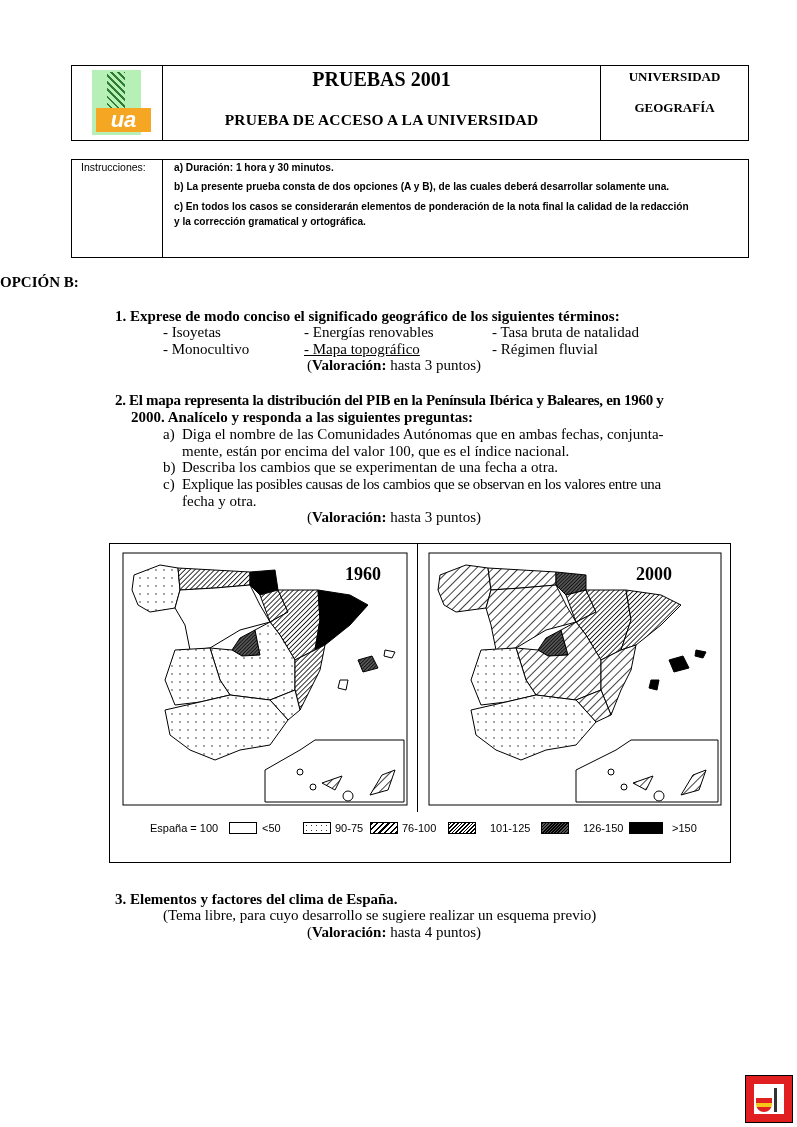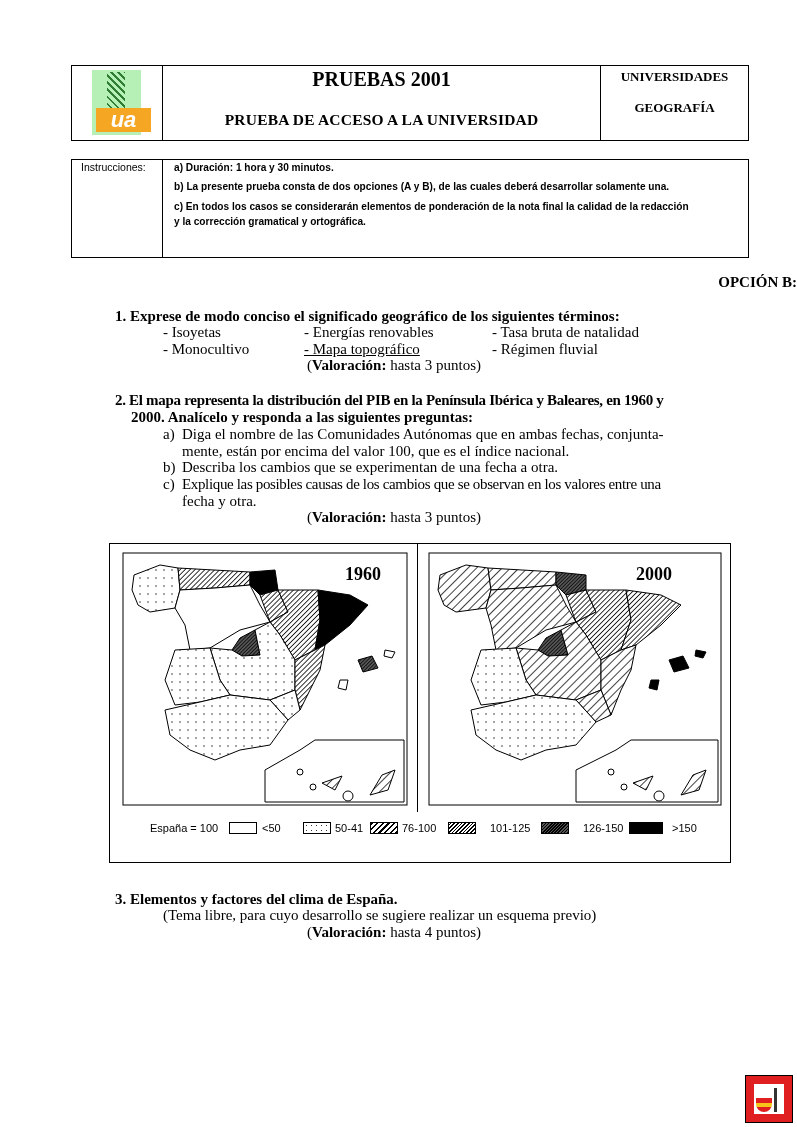--- a/index.html
+++ b/index.html
@@ -56,36 +56,36 @@
     <div class="abs" style="left:20px;top:4px;width:49px;height:65px;background:#b6f0b6;">
       <div class="abs" style="left:15px;top:2px;width:18px;height:40px;background:repeating-linear-gradient(45deg,#2e7d32 0 2px,#b6f0b6 2px 5px),#2e7d32;"></div>
       <div class="abs" style="left:4px;top:38px;width:55px;height:24px;background:#f5a623;color:#fff;font-family:'Liberation Sans',sans-serif;font-style:italic;font-weight:bold;font-size:22px;line-height:24px;text-align:center;">ua</div>
     </div>
   </div>
   <div class="abs mid-cell">
     <div class="abs t1">PRUEBAS 2001</div>
     <div class="abs t3">PRUEBA DE ACCESO A LA UNIVERSIDAD</div>
   </div>
   <div class="abs right-cell">
-    <div class="abs" style="left:0;top:3px;width:100%;">UNIVERSIDADES</div>
+    <div class="abs" style="left:0;top:3px;width:100%;">UNIVERSIDAD</div>
     <div class="abs" style="left:0;top:34px;width:100%;">GEOGRAFÍA</div>
   </div>
 </div>
 
 <div class="abs ins">
   <div class="abs lab">Instrucciones:</div>
   <div class="abs body">
     <div class="line" style="top:1px;">a) Duración:  1 hora y 30  minutos.</div>
     <div class="line" style="top:20px;">b) La presente prueba consta de dos opciones (A y B), de las cuales deberá desarrollar solamente una.</div>
     <div class="line" style="top:40px;">c)  En todos los casos  se considerarán elementos de ponderación de la nota final la calidad de la redacción</div>
     <div class="line" style="top:55px;left:12px;">y la corrección gramatical y ortográfica.</div>
   </div>
 </div>
 
-<div class="abs txt b" style="left:0;width:797px;text-align:right;top:274px;">OPCIÓN B:</div>
+<div class="abs txt b" style="left:0;width:797px;text-align:left;top:274px;">OPCIÓN B:</div>
 
 <div class="abs txt b" style="left:115px;top:308px;">1. Exprese de modo conciso el significado geográfico de los siguientes términos:</div>
 <div class="abs txt" style="left:163px;top:324px;">- Isoyetas</div>
 <div class="abs txt" style="left:304px;top:324px;">- Energías renovables</div>
 <div class="abs txt" style="left:492px;top:324px;">- Tasa bruta de natalidad</div>
 <div class="abs txt" style="left:163px;top:341px;">- Monocultivo</div>
 <div class="abs txt" style="left:304px;top:341px;text-decoration:underline;">- Mapa topográfico</div>
 <div class="abs txt" style="left:492px;top:341px;">- Régimen fluvial</div>
 <div class="abs txt" style="left:307px;top:357px;">(<span class="b">Valoración:</span><span> hasta 3 puntos)</span></div>
 
@@ -172,21 +172,21 @@
     <path d="M255 245 L267 225 L280 220 L273 240 Z" fill="url(#hatch)" stroke="#000"></path>
     <text x="210" y="30" font-family="Liberation Serif, serif" font-weight="bold" font-size="18">2000</text>
   </svg>
 </div>
 
 <div class="abs legend">
   <span class="lt" style="left:0;">España = 100</span>
   <div class="sw" style="left:79px;background:#fff;"></div>
   <span class="lt" style="left:112px;">&lt;50</span>
   <div class="sw" style="left:153px;background:radial-gradient(#333 0.7px,#fff 0.8px) 0 0/5px 5px;"></div>
-  <span class="lt" style="left:185px;">50-41</span>
+  <span class="lt" style="left:185px;">90-75</span>
   <div class="sw" style="left:220px;background:repeating-linear-gradient(-45deg,#000 0 1.5px,#fff 1.5px 4px);"></div>
   <span class="lt" style="left:252px;">76-100</span>
   <div class="sw" style="left:298px;background:repeating-linear-gradient(-45deg,#000 0 1.3px,#fff 1.3px 2.6px);"></div>
   <span class="lt" style="left:340px;">101-125</span>
   <div class="sw" style="left:391px;background:repeating-linear-gradient(-45deg,#000 0 1.2px,#555 1.2px 2.2px);"></div>
   <span class="lt" style="left:433px;">126-150</span>
   <div class="sw" style="left:479px;width:34px;background:#000;"></div>
   <span class="lt" style="left:522px;">&gt;150</span>
 </div>
 

